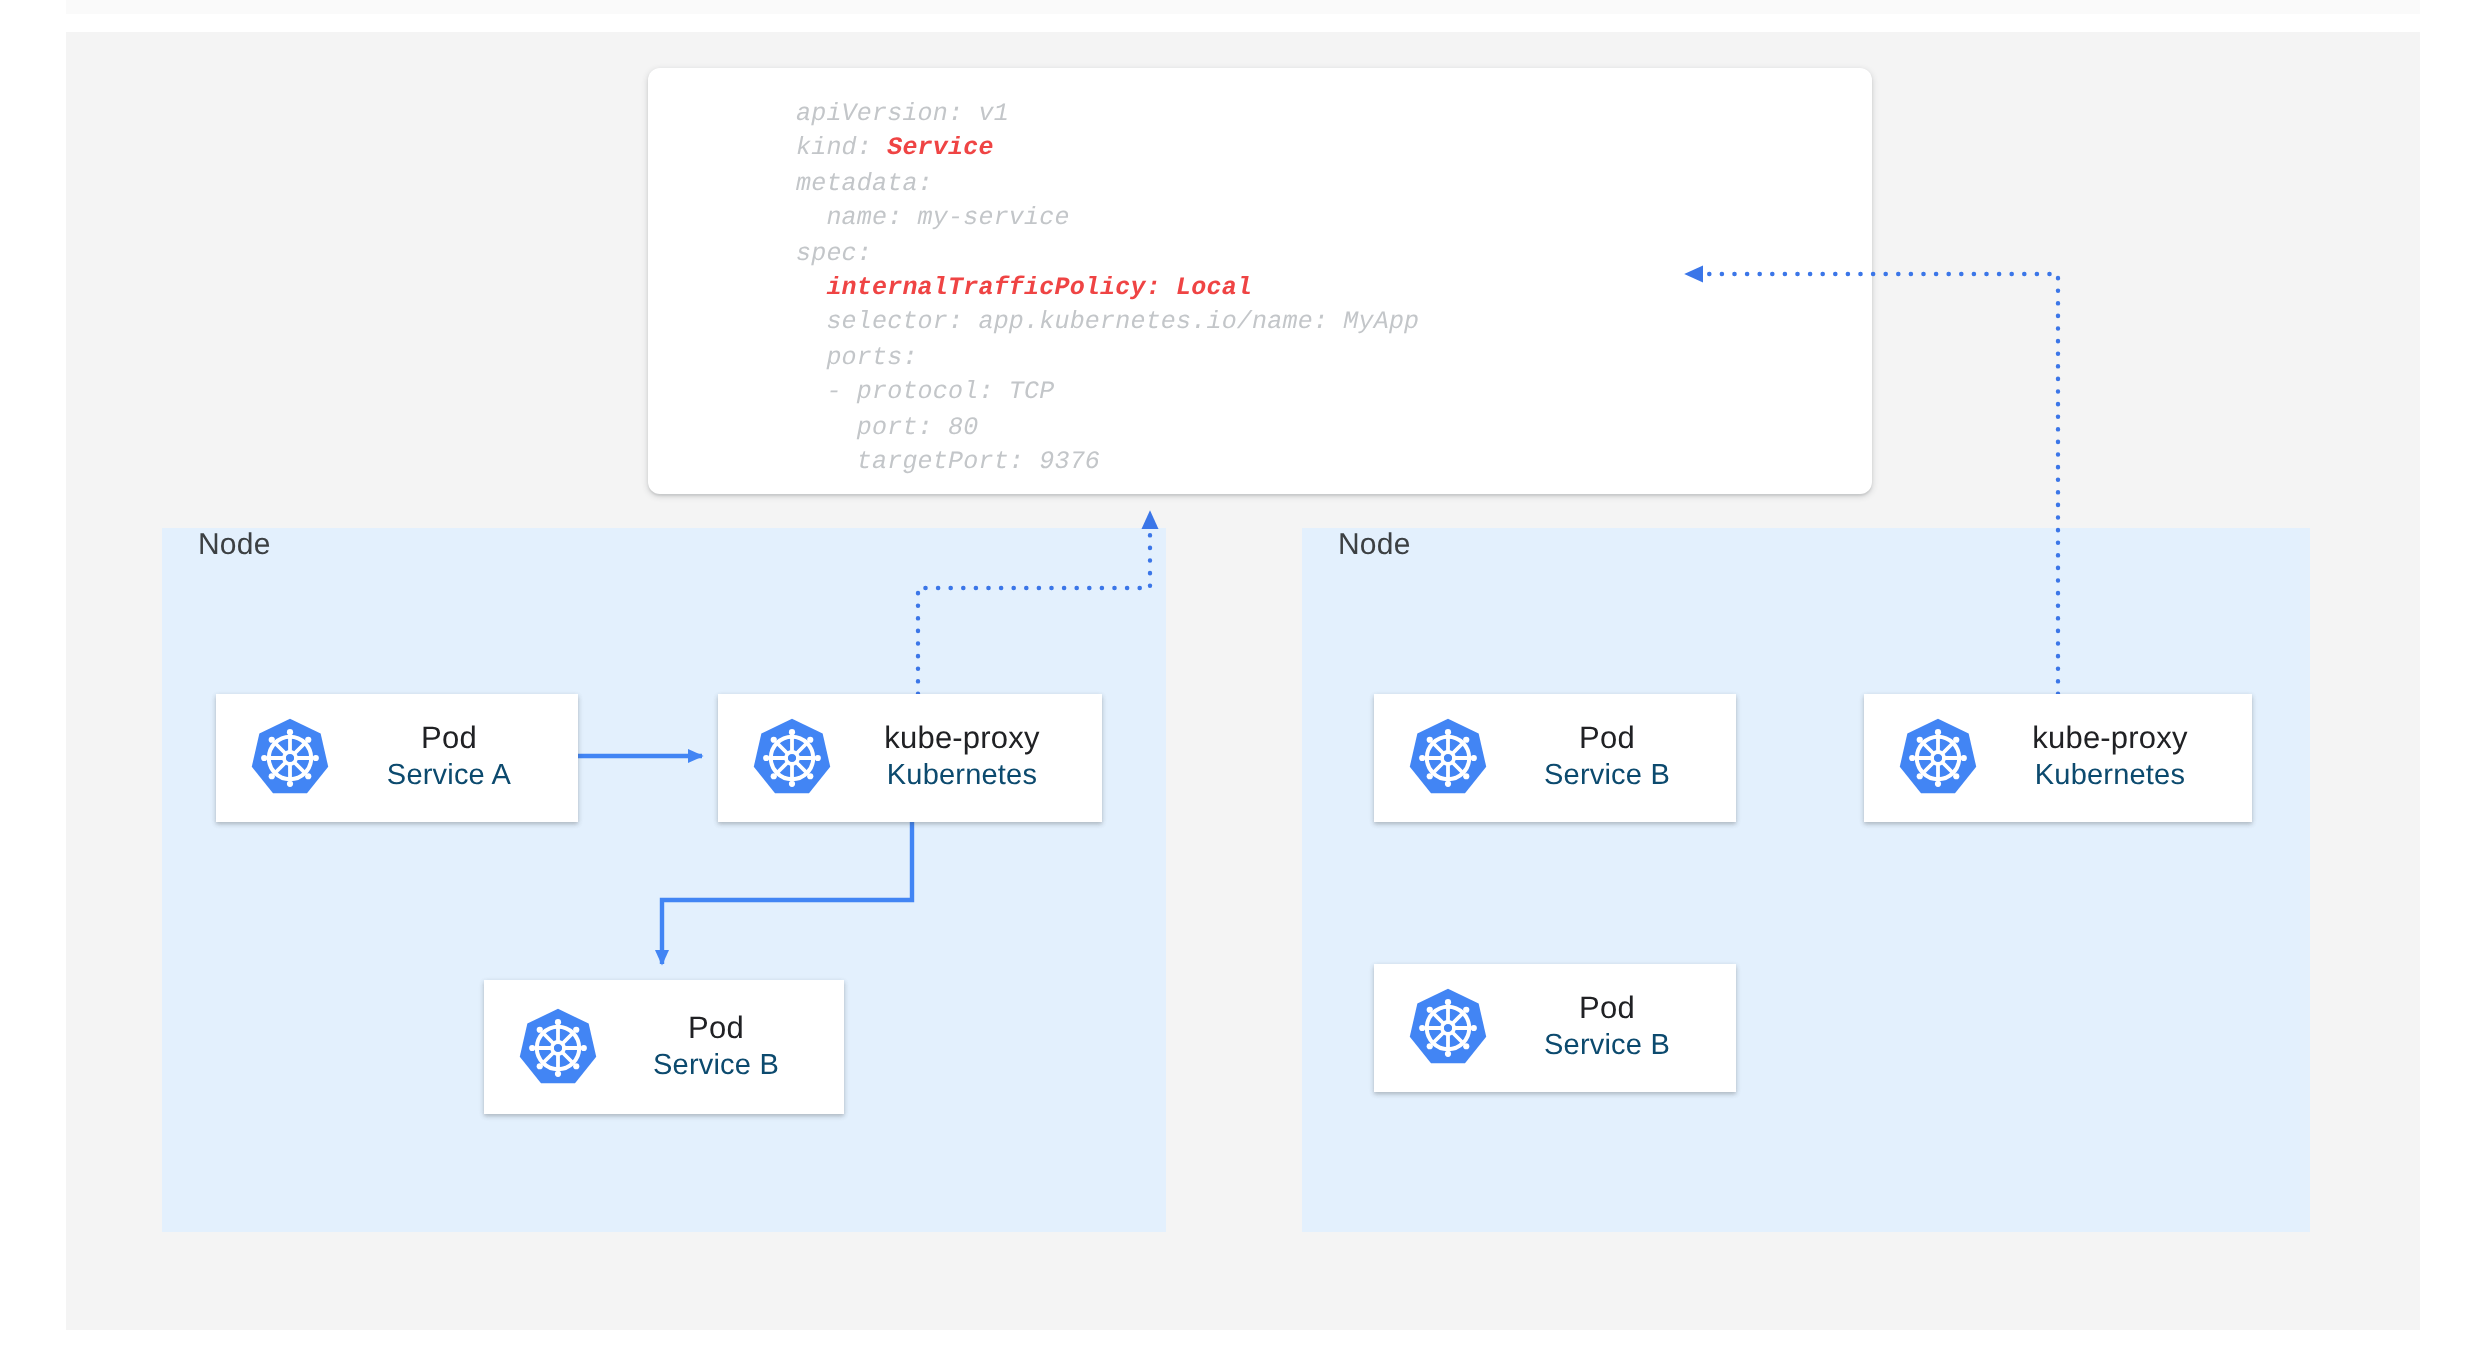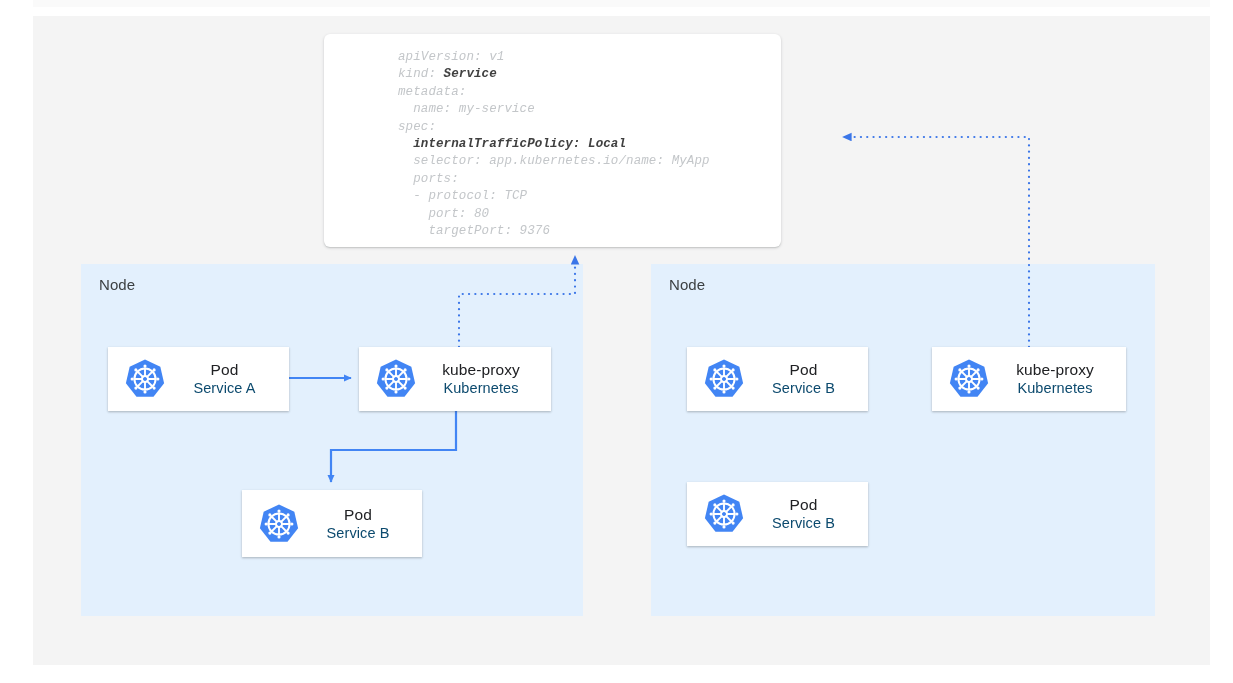--- a/index.html
+++ b/index.html
@@ -27,50 +27,50 @@
   #canvas {
     position: absolute;
     left: 33px; top: 16px;
     width: 1177px; height: 649px;
     background: #f4f4f4;
   }
   
   #yaml-card {
     position: absolute;
     left: 324px; top: 34px;
-    width: 457px; height: 213px;
+    width: 612px; height: 213px;
     background: #ffffff;
     border-radius: 6px;
     box-shadow: 0 1px 3px rgba(60,64,67,0.22), 0 1px 1px rgba(60,64,67,0.10);
     box-sizing: border-box;
   }
   #yaml-code {
     position: absolute;
     left: 74px; top: 15px;
     font-family: "Liberation Mono", "DejaVu Sans Mono", monospace;
     font-style: italic;
     font-size: 12.5px;
     line-height: 17.4px;
     color: #c3c6c9;
     white-space: pre;
     letter-spacing: .1px;
   }
-  #yaml-code .b { font-weight: bold; color: #404040; }
+  #yaml-code .b { font-weight: bold; color: #ef4444; }
   #yaml-code .line { height: 17.4px; }
 
   
   .node-panel {
     position: absolute;
     background: #e3f0fd;
   }
   #node-left  { left: 81px;  top: 264px; width: 502px; height: 352px; }
   #node-right { left: 651px; top: 264px; width: 504px; height: 352px; }
   .node-label {
     position: absolute;
-    left: 18px; top: 12px;
+    left: 18px; top: 0;
     font-size: 15px;
     color: #3c4043;
     letter-spacing: .1px;
   }
 
   
   .card {
     position: absolute;
     background: #ffffff;
     box-shadow: 0 1px 2px rgba(60,64,67,0.26), 0 1px 3px rgba(60,64,67,0.10);

